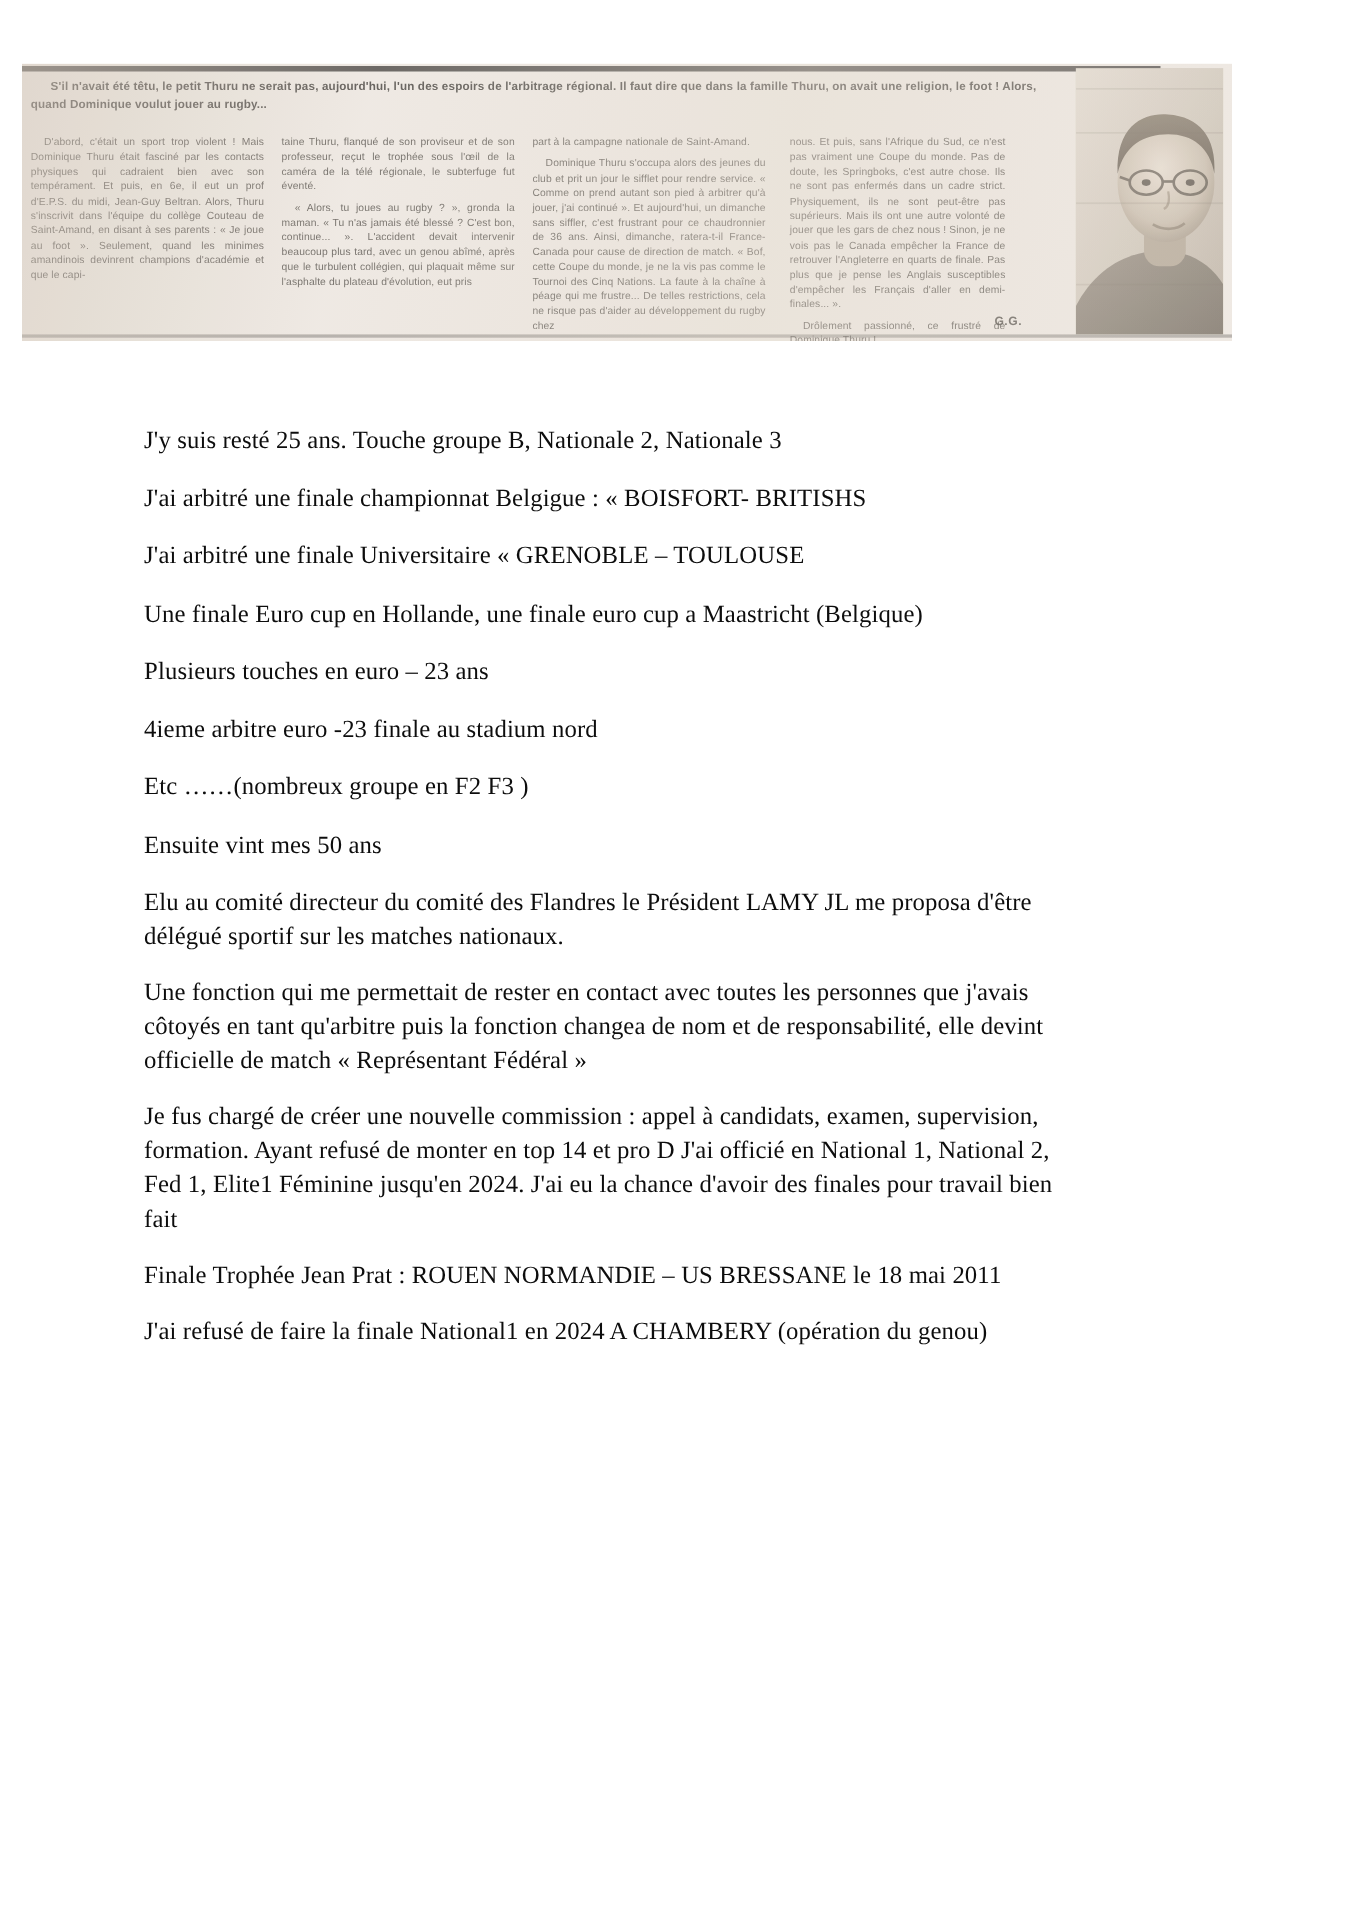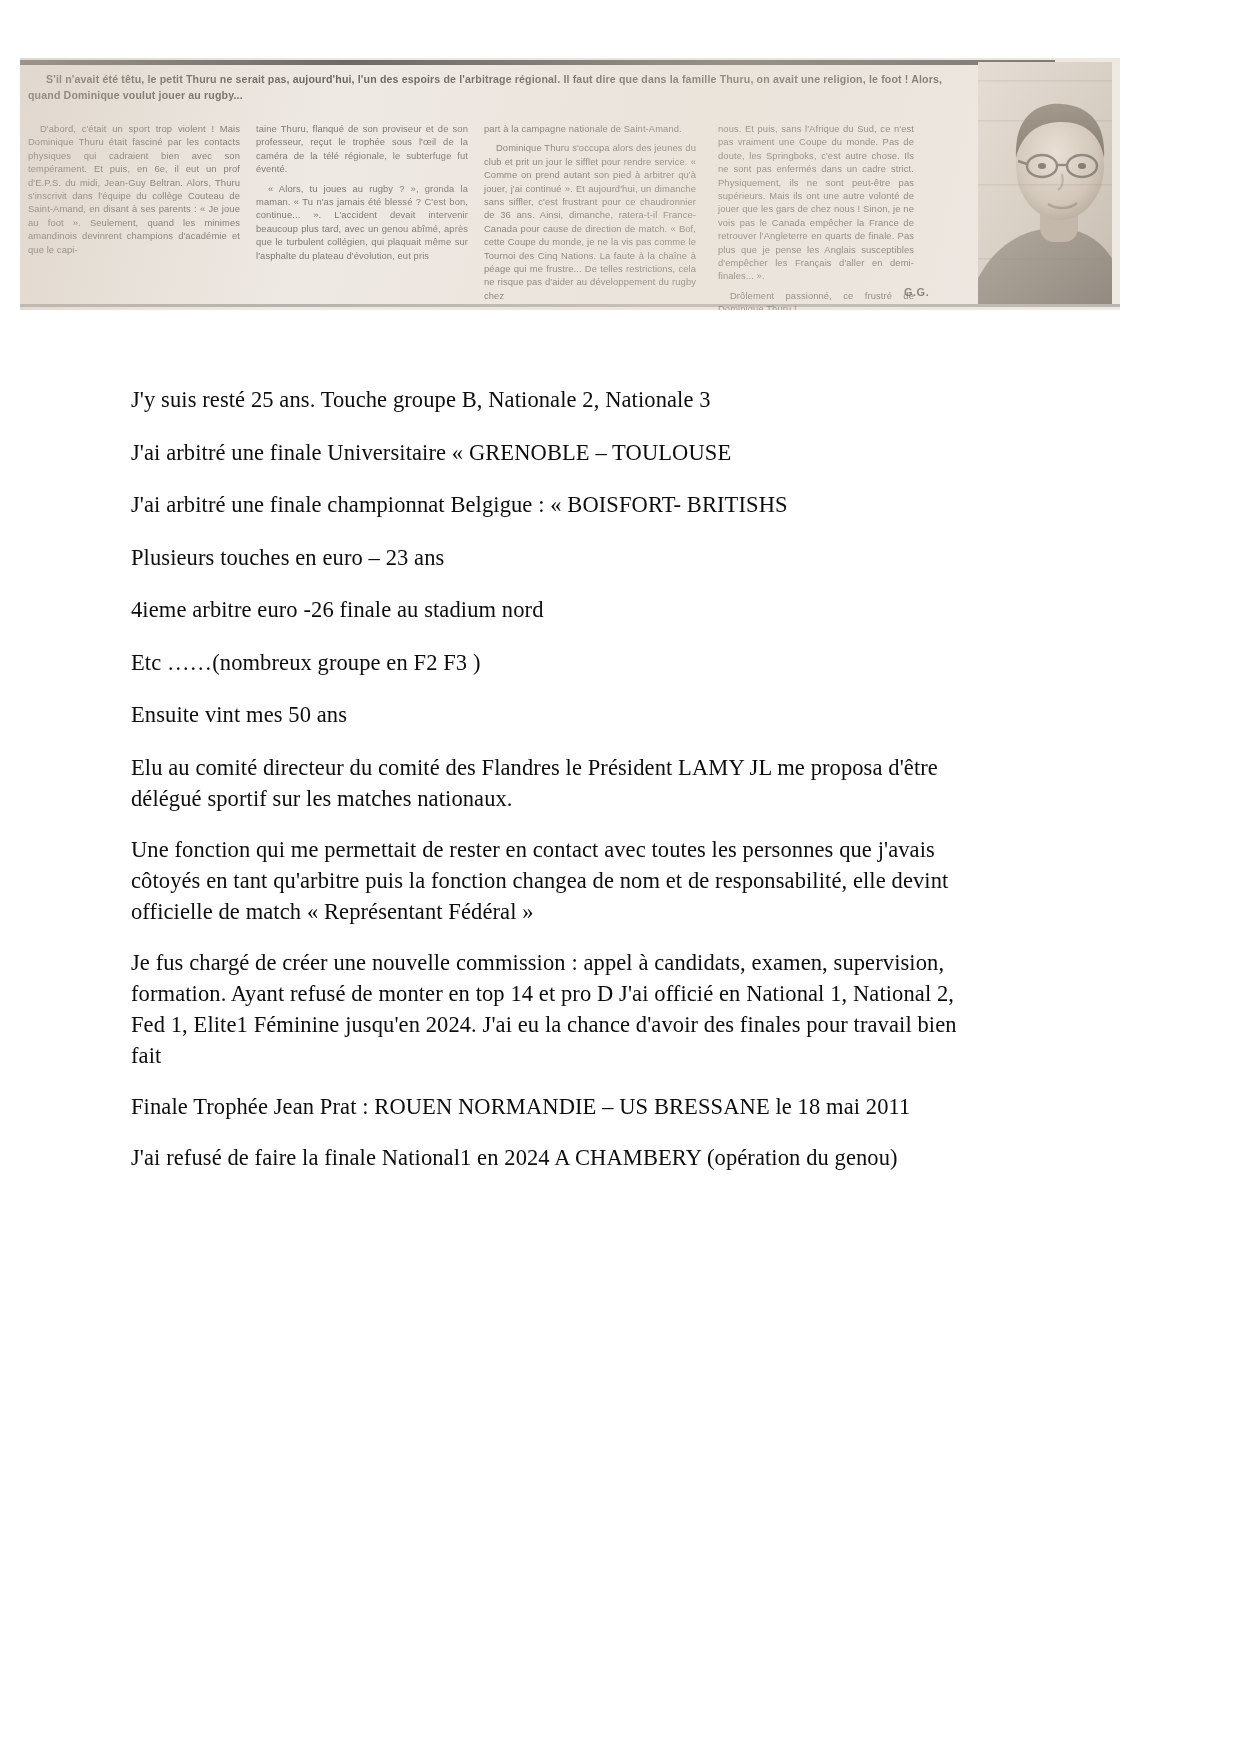--- a/index.html
+++ b/index.html
@@ -221,24 +221,25 @@
           <rect x="0" y="196" width="134" height="1.5" fill="#6d6257"></rect>
         </g>
       </svg>
     </div>
 
     <div class="clip-rule bottom"></div>
   </div>
 
   <div class="body-text">
     <p class="para">J'y suis resté 25 ans.  Touche groupe B, Nationale 2, Nationale 3</p>
+    <p class="para">J'ai arbitré une finale championnat Belgigue : « BOISFORT- BRITISHS</p>
     <p class="para">J'ai arbitré une finale Universitaire « GRENOBLE – TOULOUSE</p>
-    <p class="para">J'ai arbitré une finale championnat Belgigue : « BOISFORT- BRITISHS</p>
+    <p class="para">Une finale Euro cup en Hollande, une finale euro cup a Maastricht (Belgique)</p>
     <p class="para">Plusieurs touches en euro – 23 ans</p>
-    <p class="para">4ieme arbitre euro -26 finale au stadium nord</p>
+    <p class="para">4ieme arbitre euro -23 finale au stadium nord</p>
     <p class="para">Etc ……(nombreux groupe en F2 F3 )</p>
     <p class="para">Ensuite vint mes 50 ans</p>
     <p class="para tight">Elu au comité directeur du comité des Flandres le Président LAMY JL me proposa d'être délégué sportif sur les matches nationaux.</p>
     <p class="para tight">Une fonction qui me permettait de rester en contact avec toutes les personnes que j'avais côtoyés en tant qu'arbitre puis la fonction changea de nom et de responsabilité, elle devint officielle de match « Représentant Fédéral »</p>
     <p class="para tight">Je fus chargé de créer une nouvelle commission : appel à candidats, examen, supervision, formation. Ayant refusé de monter en top 14 et pro D J'ai officié en National 1, National 2, Fed 1, Elite1 Féminine jusqu'en 2024. J'ai eu la chance d'avoir des finales pour travail bien fait</p>
     <p class="para tight">Finale Trophée Jean Prat : ROUEN NORMANDIE – US BRESSANE le 18 mai 2011</p>
     <p class="para tight">J'ai refusé de faire la finale National1 en 2024 A CHAMBERY (opération du genou)</p>
   </div>
 
 </div>

